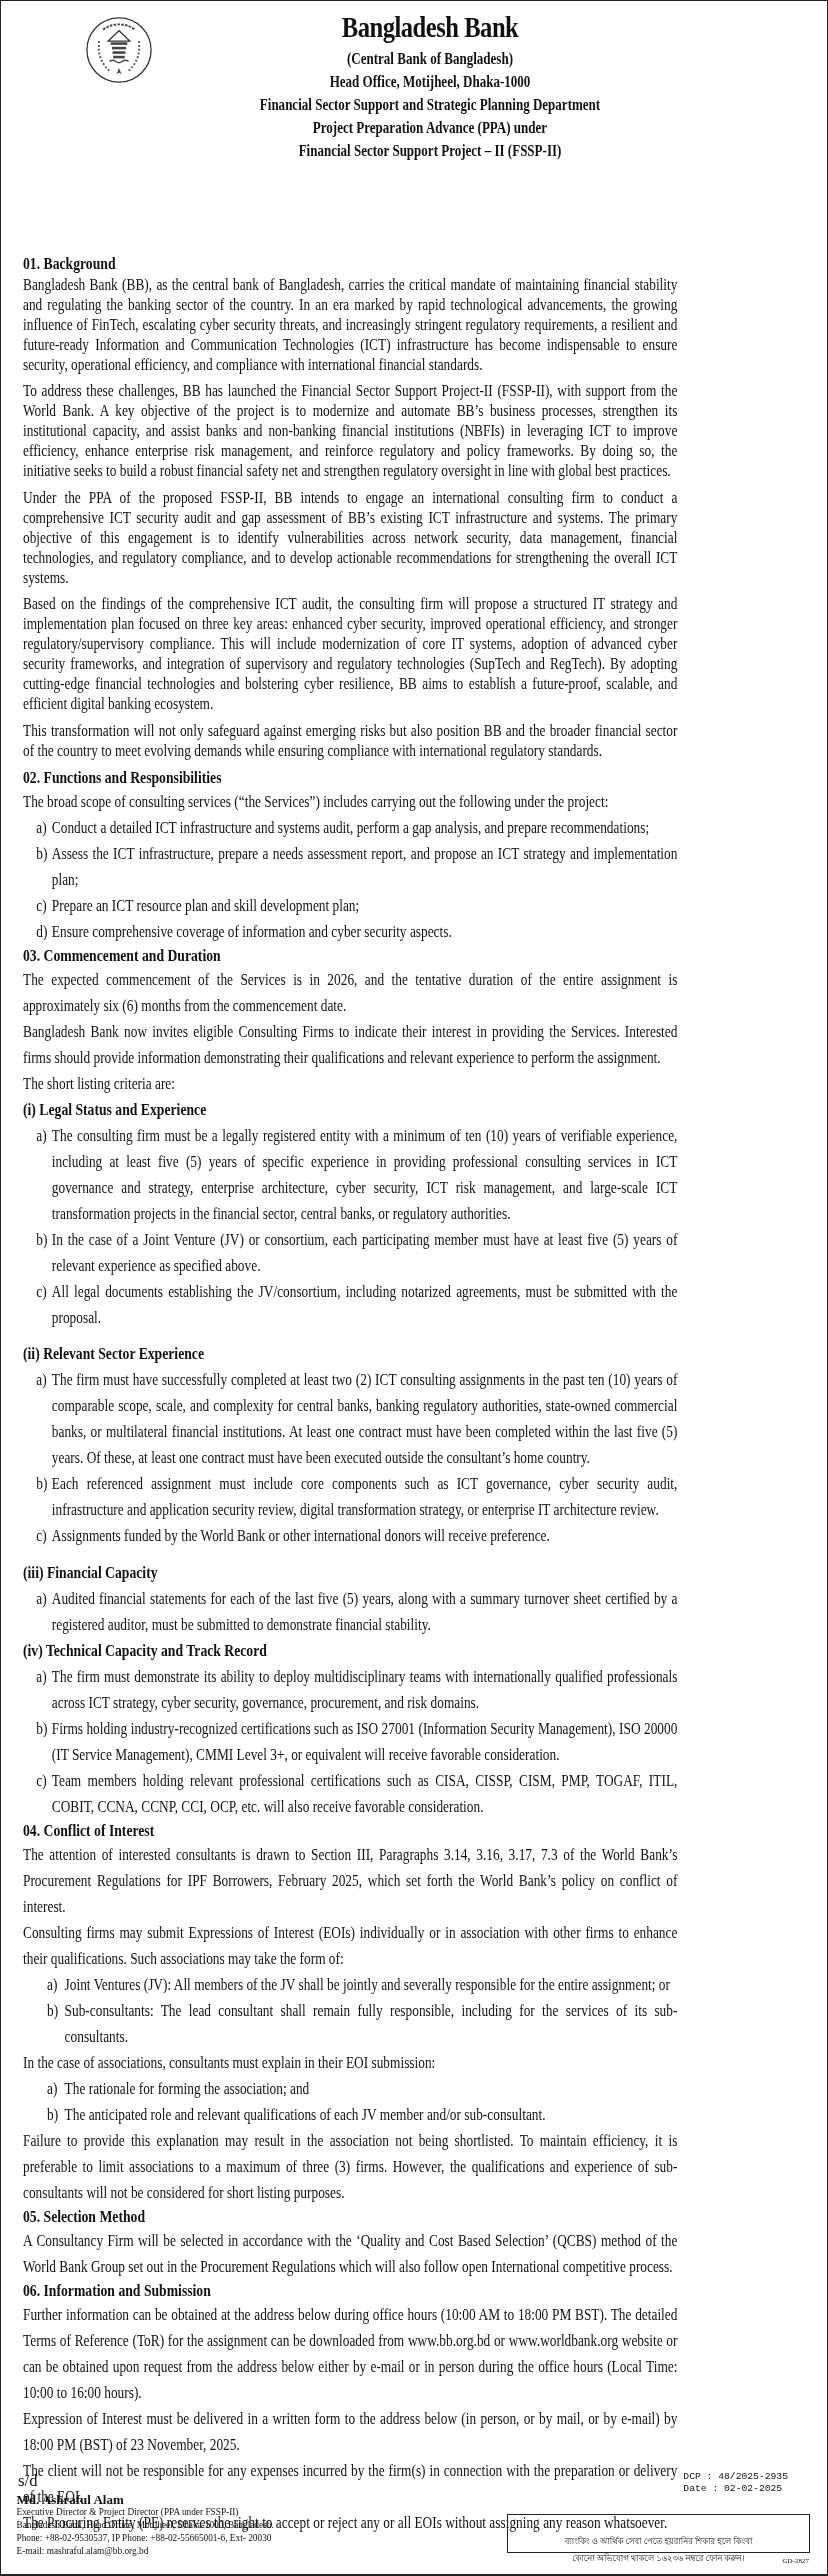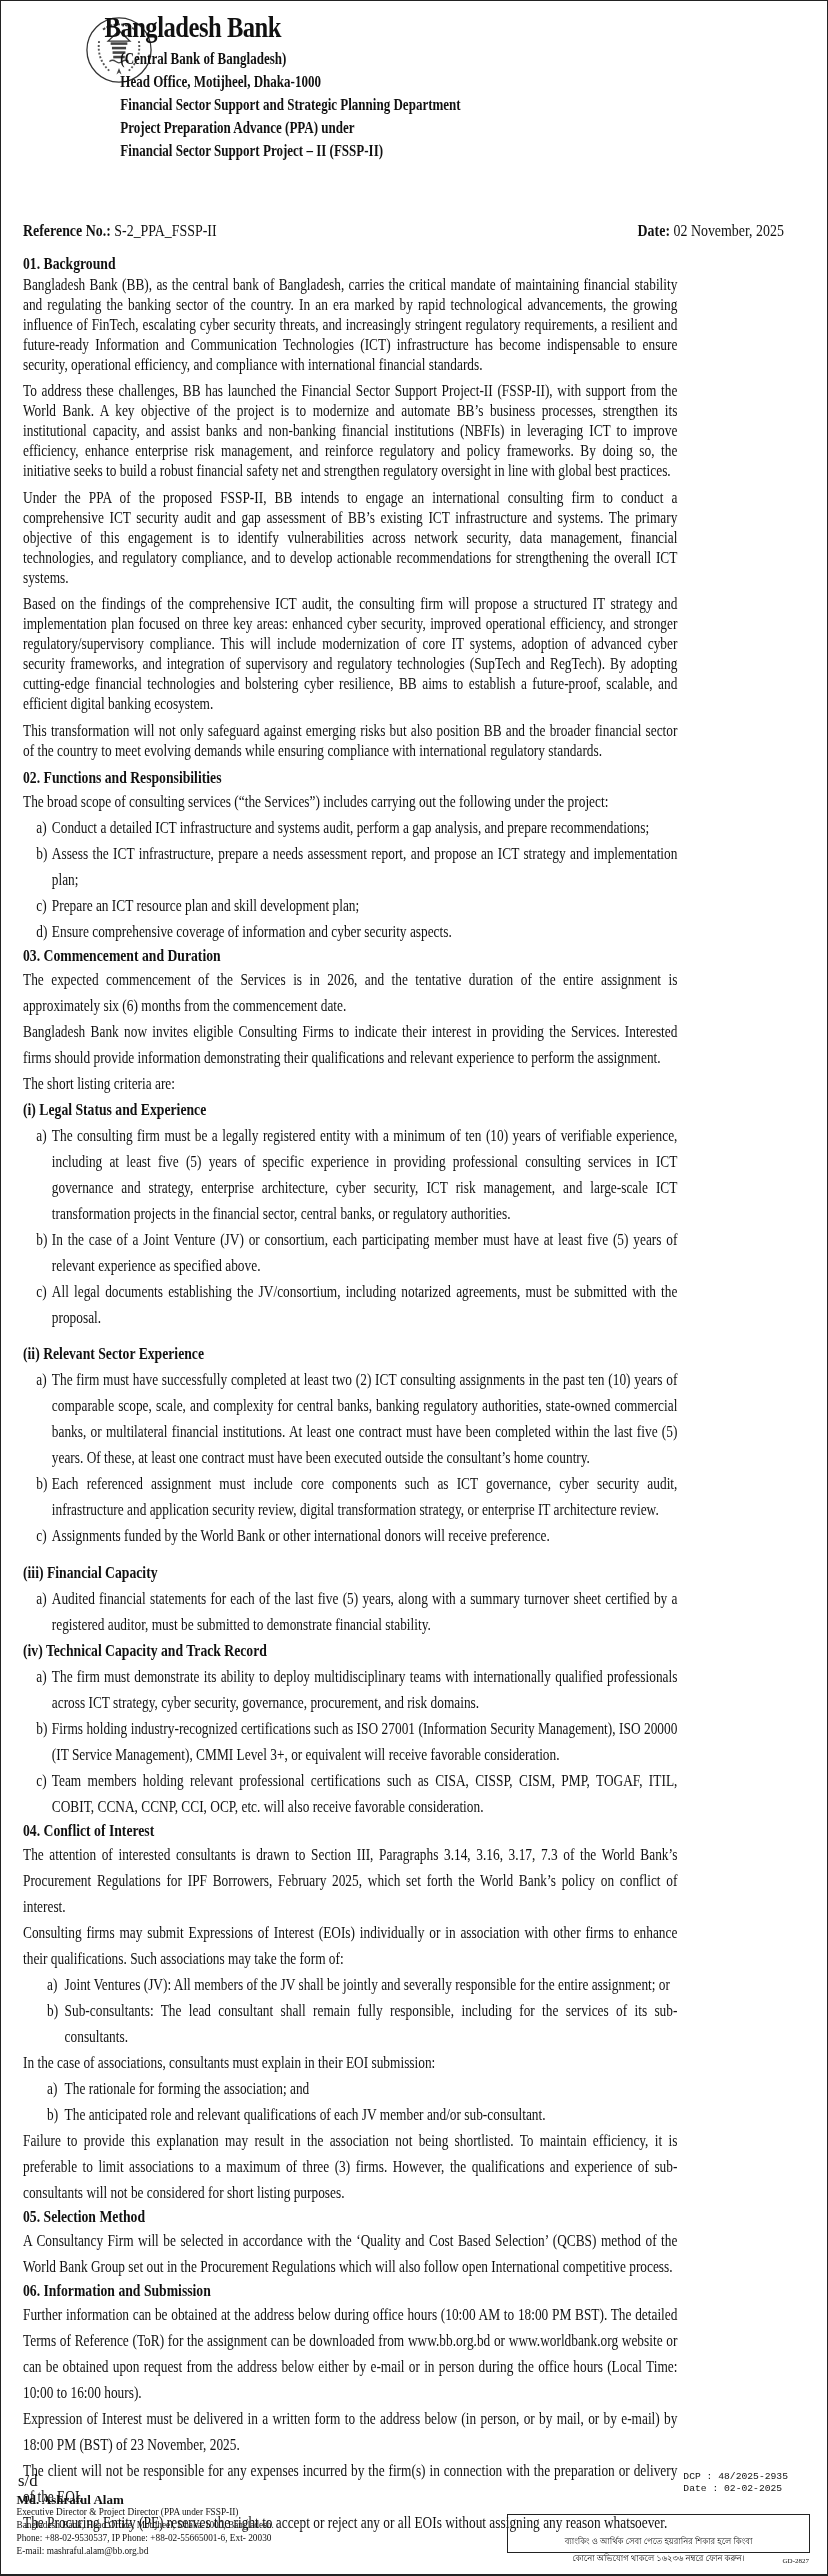--- a/index.html
+++ b/index.html
@@ -6,21 +6,21 @@
   html, body { width: 828px; height: 2576px; background: #ffffff; }
   body { font-family: "Liberation Serif", serif; color: #111; overflow: hidden; }
   .page {
     position: absolute; left: 0; top: 0; width: 828px; height: 2576px;
     border: 1.3px solid #222; border-top-width: 1.9px; border-bottom-width: 2.6px;
   }
   .header { position: relative; height: 238px; }
   .logo {
     position: absolute; left: 84px; top: 14px; width: 68px; height: 70px;
   }
-  .header-lines { position: absolute; left: 0; right: 0; top: 6.4px; text-align: left; margin-left: 32px; }
+  .header-lines { position: absolute; left: 0; right: 0; top: 6.4px; text-align: center; margin-left: 32px; }
   .bank-name { font-size: 30px; font-weight: bold; letter-spacing: -0.6px; line-height: 40px; transform: scaleX(0.82); }
   .hdr-line { font-size: 16.7px; font-weight: bold; line-height: 23px; transform: scaleX(0.78); }
   .title-block { margin-top: 9px; }
   .title-line { font-size: 17.4px; font-weight: bold; line-height: 23px; transform: scaleX(0.80); }
   .ref-row {
     position: absolute; left: 22px; right: 43px; top: 219px;
     display: flex; justify-content: space-between;
     font-size: 17.4px; line-height: 20.6px; transform-origin: left;
   }
   .ref-row .lbl { font-weight: bold; }
@@ -76,30 +76,20 @@
     <div class="header-lines">
       <div class="bank-name">Bangladesh Bank</div>
       <div class="hdr-line">(Central Bank of Bangladesh)</div>
       <div class="hdr-line">Head Office, Motijheel, Dhaka-1000</div>
       <div class="hdr-line">Financial Sector Support and Strategic Planning Department</div>
       <div class="hdr-line">Project Preparation Advance (PPA) under</div>
       <div class="hdr-line">Financial Sector Support Project – II (FSSP-II)</div>
     </div>
   </div>
 
-  <div class="ref-row">
-    <div class="ref-item">
-      <span class="lbl">Reference No.:</span>
-      <span>S-2_PPA_FSSP-II</span>
-    </div>
-    <div class="ref-item right">
-      <span class="lbl">Date:</span>
-      <span>02 November, 2025</span>
-    </div>
-  </div>
 
   <div class="content">
 
     <section>
       <div class="sec-head">01. Background</div>
       <p class="para">Bangladesh Bank (BB), as the central bank of Bangladesh, carries the critical mandate of maintaining financial stability and regulating the banking sector of the country. In an era marked by rapid technological advancements, the growing influence of FinTech, escalating cyber security threats, and increasingly stringent regulatory requirements, a resilient and future-ready Information and Communication Technologies (ICT) infrastructure has become indispensable to ensure security, operational efficiency, and compliance with international financial standards.</p>
       <p class="para">To address these challenges, BB has launched the Financial Sector Support Project-II (FSSP-II), with support from the World Bank. A key objective of the project is to modernize and automate BB’s business processes, strengthen its institutional capacity, and assist banks and non-banking financial institutions (NBFIs) in leveraging ICT to improve efficiency, enhance enterprise risk management, and reinforce regulatory and policy frameworks. By doing so, the initiative seeks to build a robust financial safety net and strengthen regulatory oversight in line with global best practices.</p>
       <p class="para">Under the PPA of the proposed FSSP-II, BB intends to engage an international consulting firm to conduct a comprehensive ICT security audit and gap assessment of BB’s existing ICT infrastructure and systems. The primary objective of this engagement is to identify vulnerabilities across network security, data management, financial technologies, and regulatory compliance, and to develop actionable recommendations for strengthening the overall ICT systems.</p>
       <p class="para">Based on the findings of the comprehensive ICT audit, the consulting firm will propose a structured IT strategy and implementation plan focused on three key areas: enhanced cyber security, improved operational efficiency, and stronger regulatory/supervisory compliance. This will include modernization of core IT systems, adoption of advanced cyber security frameworks, and integration of supervisory and regulatory technologies (SupTech and RegTech). By adopting cutting-edge financial technologies and bolstering cyber resilience, BB aims to establish a future-proof, scalable, and efficient digital banking ecosystem.</p>
       <p class="para">This transformation will not only safeguard against emerging risks but also position BB and the broader financial sector of the country to meet evolving demands while ensuring compliance with international regulatory standards.</p>

